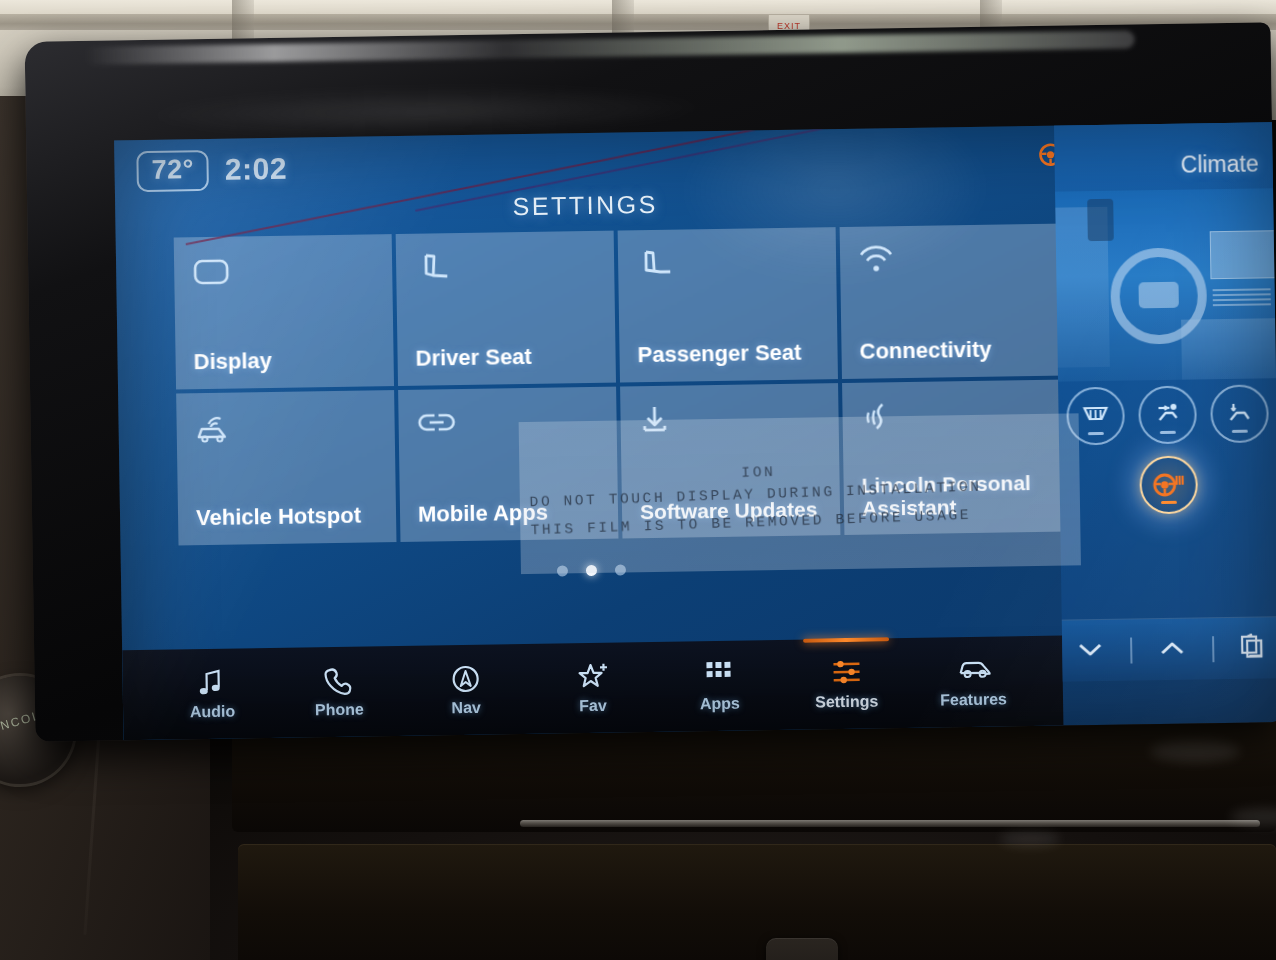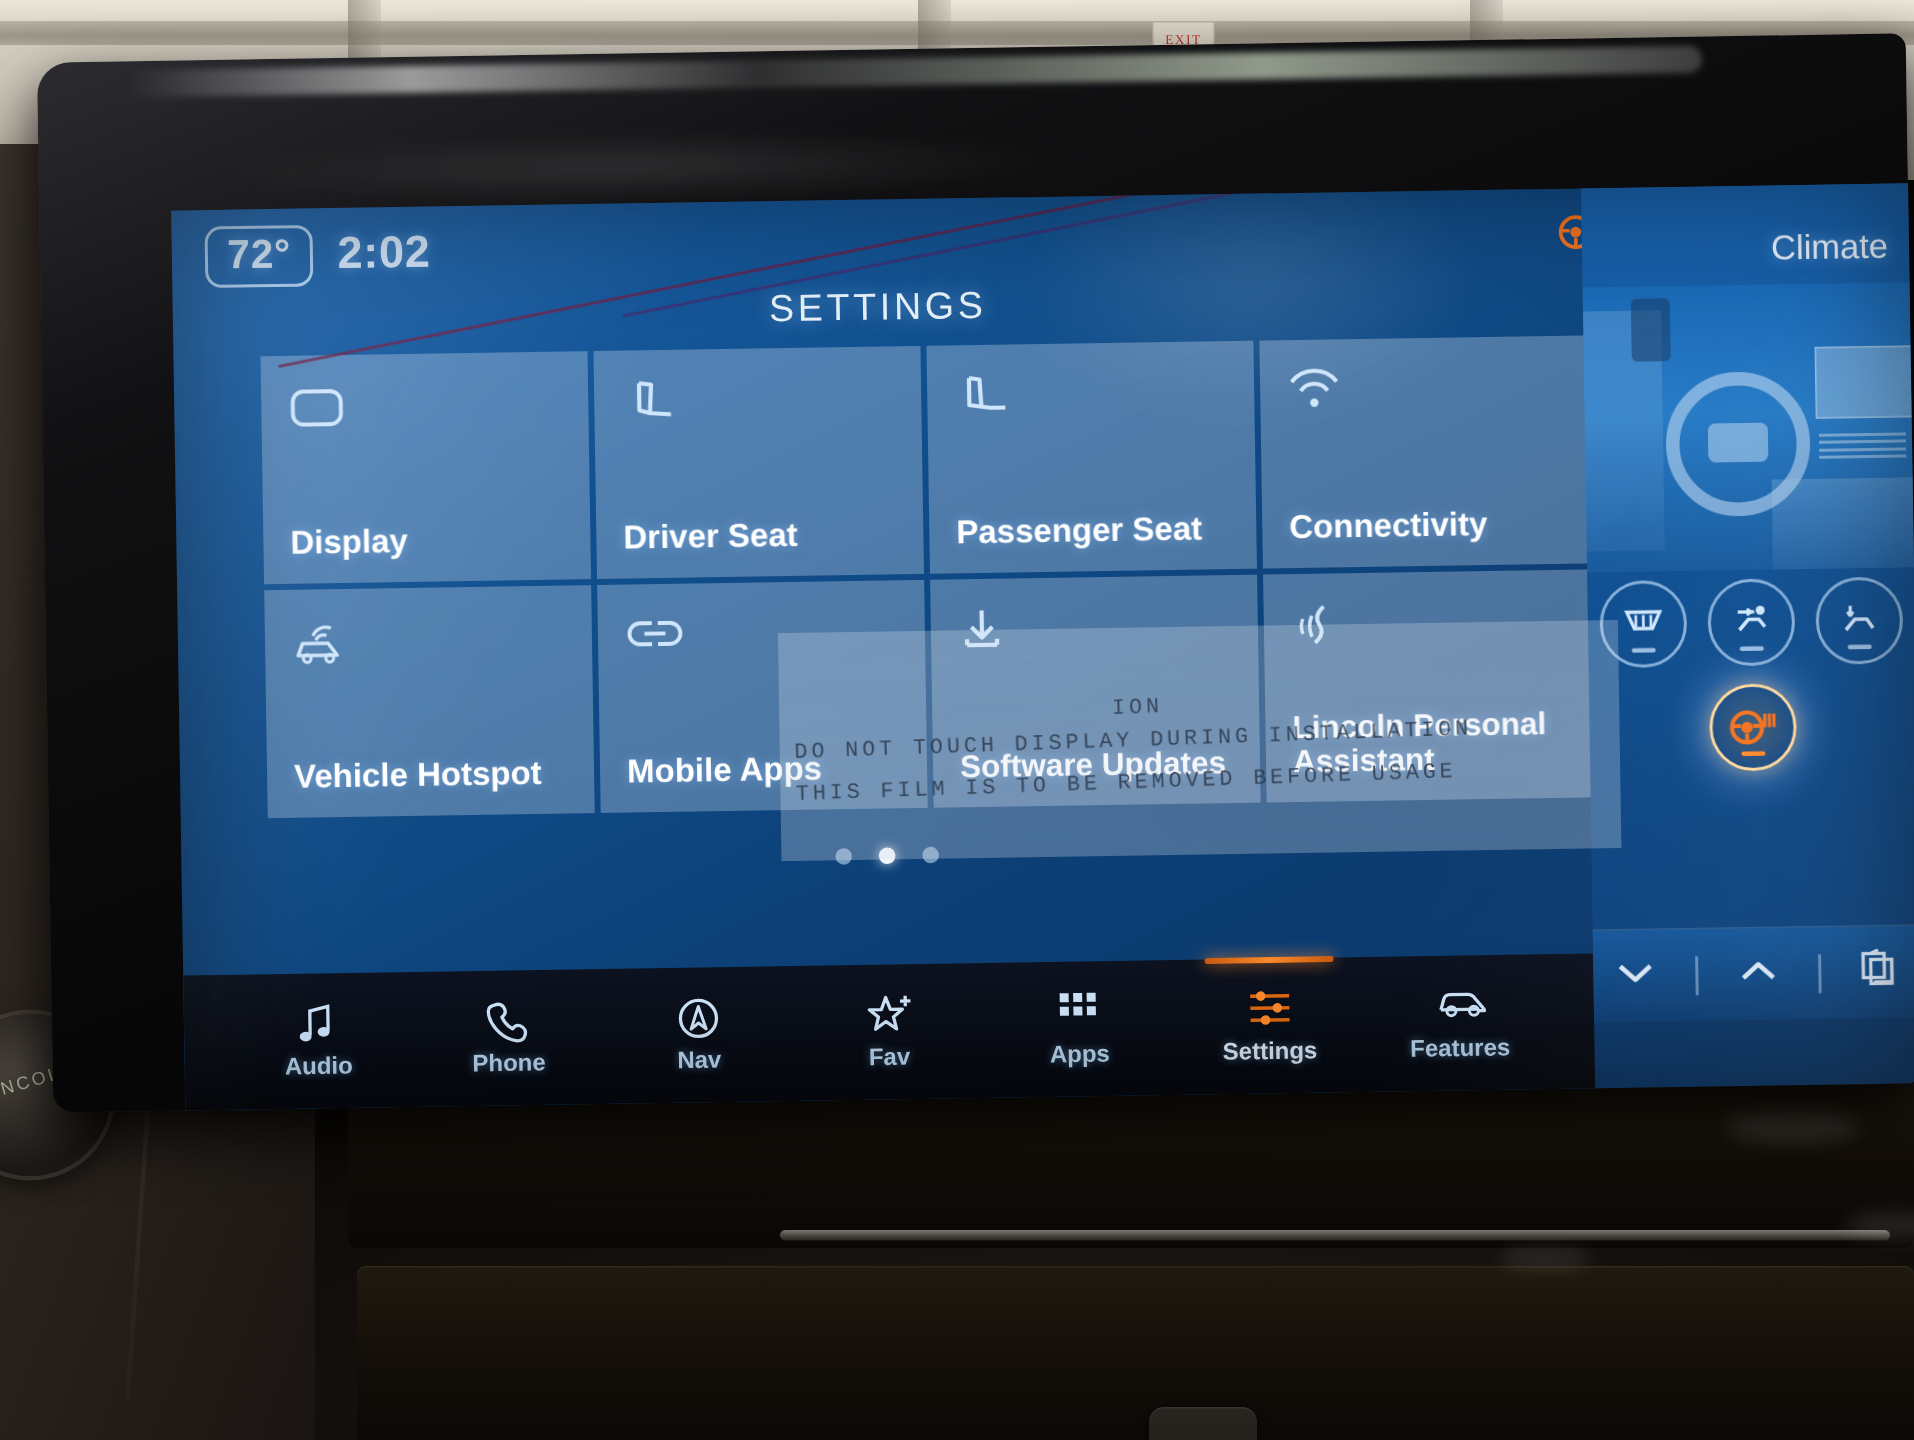--- a/index.html
+++ b/index.html
@@ -27,21 +27,21 @@
     background:linear-gradient(180deg,#ece7db,#ddd7c9);
   }
   .wall-post {
     position:absolute; top:0; width:22px; height:150px;
     background:linear-gradient(90deg,rgba(120,114,102,.55),rgba(160,154,142,.25));
   }
   .exit-sign {
     position:absolute; left:768px; top:14px; width:42px; height:22px;
     background:#dfd9cb; border:1px solid #b9b2a3;
     color:#c0392b; font-size:9px; letter-spacing:1px; text-align:center; line-height:22px;
-    font-family:Liberation Serif, serif;
+    font-family:Liberation Sans, sans-serif;
   }
   .wall-shade {
     position:absolute; left:0; top:86px; width:1276px; height:64px;
     background:linear-gradient(180deg,rgba(120,112,98,0),rgba(90,84,72,.45));
   }
 
   
   .dash {
     position:absolute; left:0; top:120px; width:1276px; height:840px;
     background:

